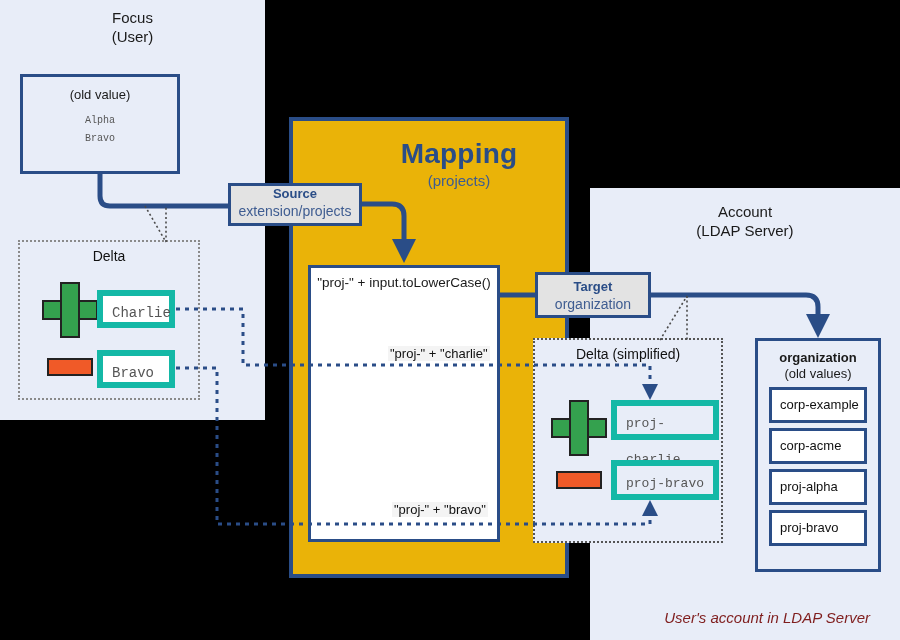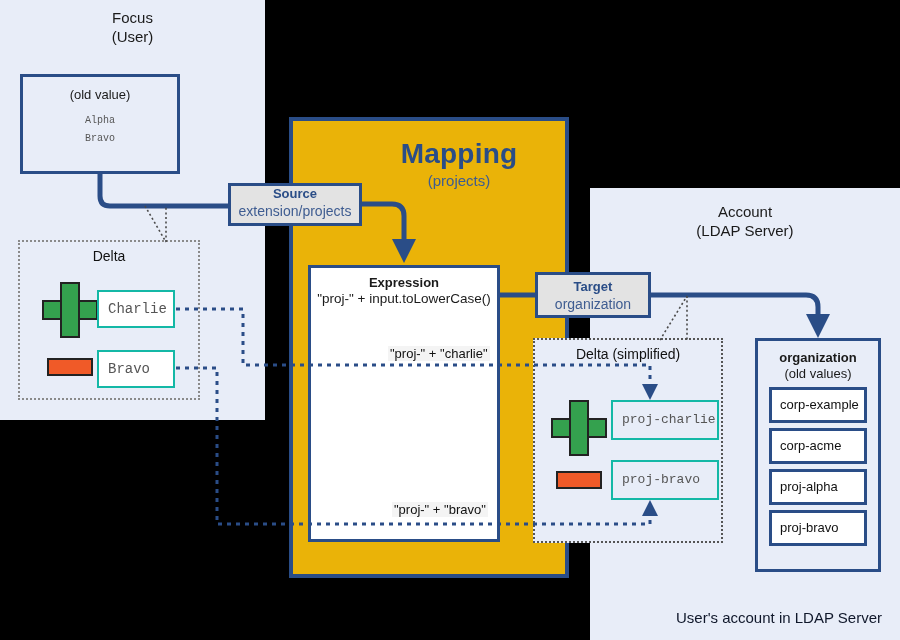--- a/index.html
+++ b/index.html
@@ -15,22 +15,22 @@
   #account-panel{left:590px;top:188px;width:310px;height:452px;}
 
   .panel-title{position:absolute;width:100%;text-align:center;
        font-size:15px;line-height:19px;color:#1a1a1a;}
   #focus-title{top:8px;}
   #account-title{top:14px;}
   #mapping-title{top:17px;width:100%;text-align:center;}
   #mapping-title .big{display:block;font-size:28px;font-weight:bold;color:#2a4d87;
        letter-spacing:.2px;line-height:32px;}
   #mapping-title .sub{display:block;font-size:15px;color:#3e5c91;line-height:22px;}
-  .account-footer{position:absolute;right:18px;bottom:14px;font-size:15px;
-       color:#0f172a;}
+  .account-footer{position:absolute;right:30px;bottom:14px;font-size:15px;
+       font-style:italic;color:#7f1d1d;}
 
   
   .box{position:absolute;box-sizing:border-box;background:#fff;}
   .hdr{font-weight:bold;font-size:13px;text-align:center;line-height:16px;}
   .hdr2{font-size:13px;text-align:center;line-height:16px;}
 
   #projects-box{left:20px;top:74px;width:160px;height:100px;
        border:3px solid #2a4d87;background:#e8edf8;padding-top:10px;}
   #projects-box .mono{font-family:"Liberation Mono",monospace;font-size:10px;
        color:#555;text-align:center;line-height:18px;margin-top:9px;}
@@ -65,21 +65,21 @@
        border:2px dotted #555;background:#e8edf8;}
   .delta-title{text-align:center;font-size:14px;line-height:18px;padding-top:5px;color:#111;}
 
   .op{position:absolute;}
   .plus{width:56px;height:56px;}
   .plus i,.plus b{position:absolute;background:#34a14e;border:2px solid #222;box-sizing:border-box;}
   .plus i{left:0;top:18px;width:56px;height:20px;}
   .plus b{left:18px;top:0;width:20px;height:56px;}
   .minus{width:46px;height:18px;background:#f05a28;border:2px solid #222;box-sizing:border-box;}
 
-  .dval{position:absolute;box-sizing:border-box;border:2px solid #14b8a6;
+  .dval{position:absolute;box-sizing:border-box;border:6px solid #14b8a6;
        background:#fff;font-family:"Liberation Mono",monospace;font-size:14px;
        color:#555;padding-left:9px;}
   .dval.right{background:#e8edf8;}
 
   
   svg.wires{position:absolute;left:0;top:0;width:900px;height:640px;overflow:visible;}
   #wires-under{z-index:2;}
   #wires-over{z-index:8;pointer-events:none;}
   .solid{fill:none;stroke:#2a4d87;stroke-width:5;}
   .dot{fill:none;stroke:#2a4d87;stroke-width:3;stroke-dasharray:4 5;stroke-linecap:butt;}
@@ -153,21 +153,20 @@
   <div class="pill" id="source-pill">
     <div class="t1">Source</div>
     <div class="t2">extension/projects</div>
   </div>
   <div class="pill" id="target-pill">
     <div class="t1">Target</div>
     <div class="t2">organization</div>
   </div>
 
   <div id="expression-box">
-    <div class="hdr">Expression</div>
     <div class="hdr2" style="font-size:13.5px;">"proj-" + input.toLowerCase()</div>
   </div>
 
   <div class="delta" id="delta-right">
     <div class="delta-title">Delta (simplified)</div>
   </div>
   <div class="op plus" style="left:551px;top:400px;">
       <i></i>
       <b></b>
     </div>

